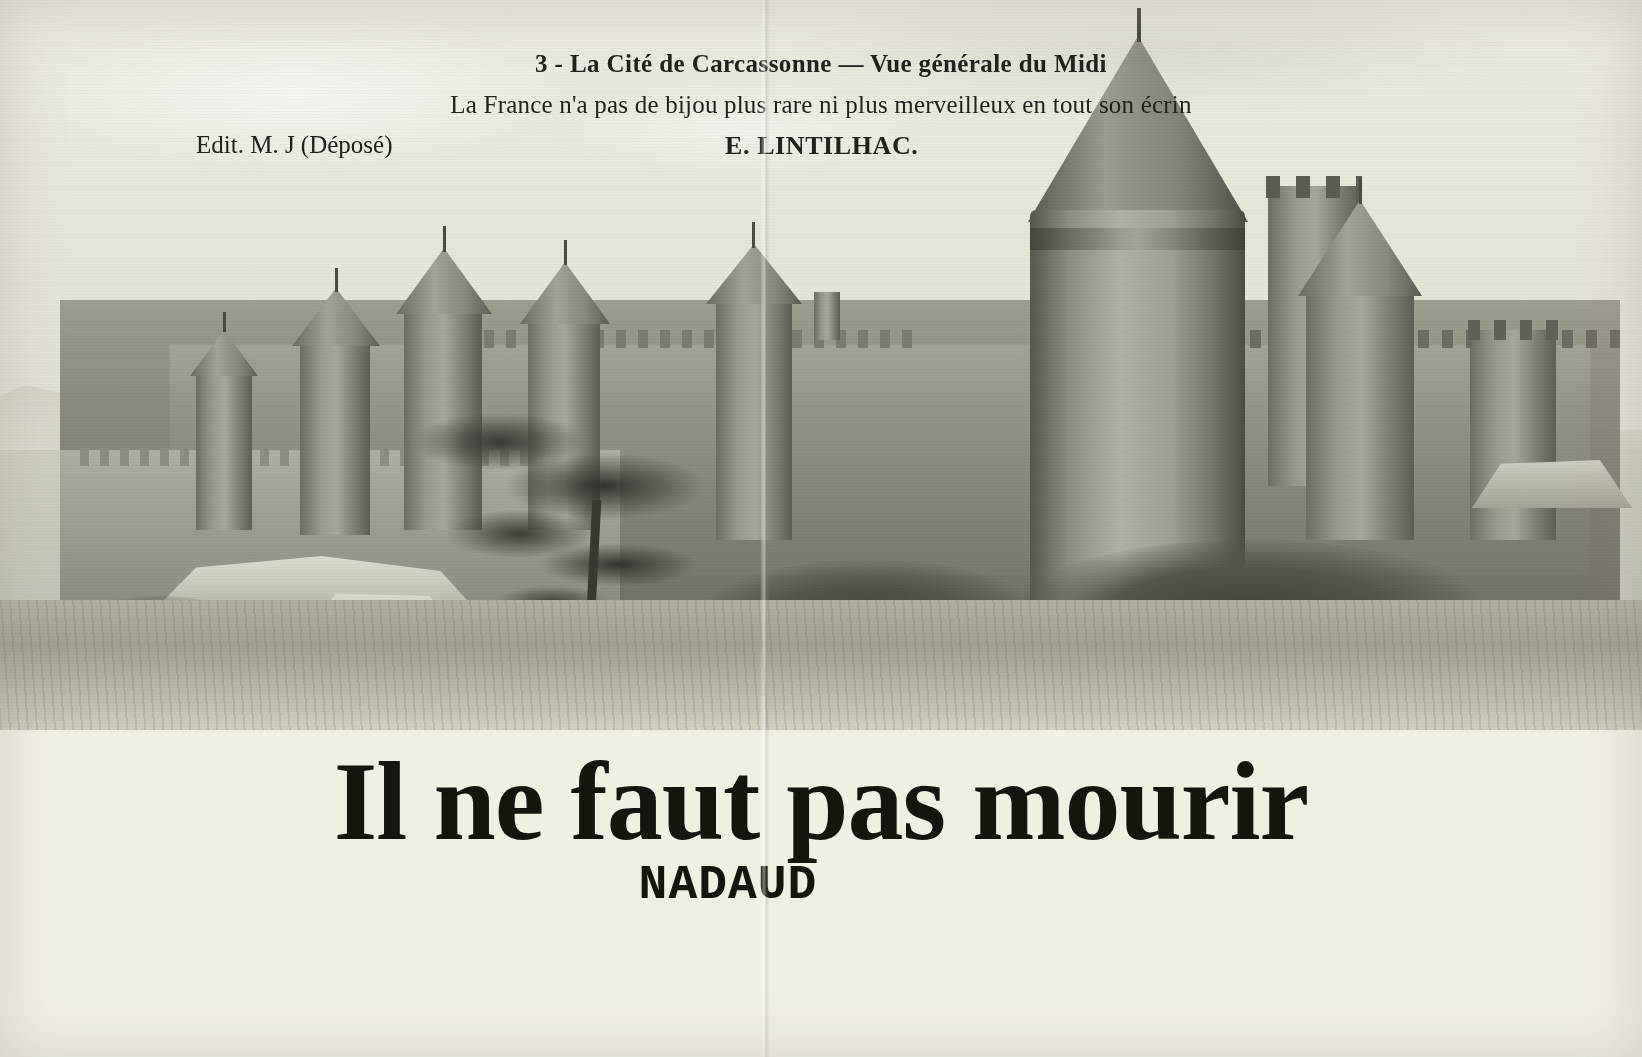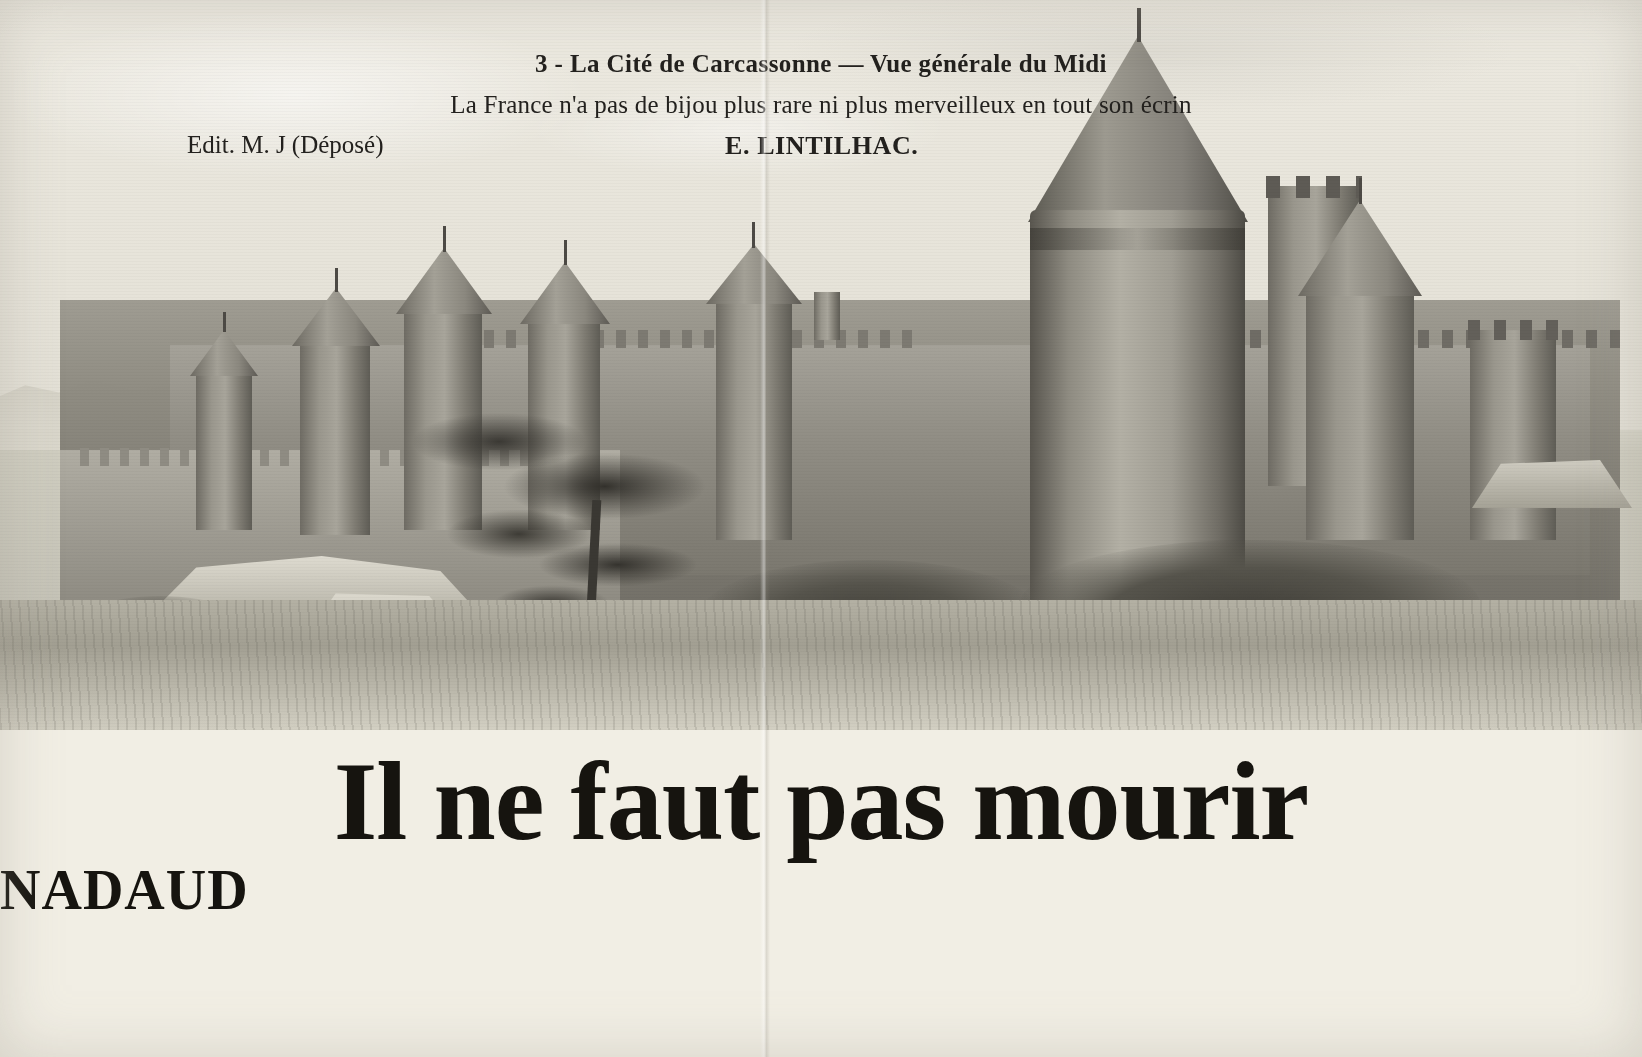--- a/index.html
+++ b/index.html
@@ -173,21 +173,21 @@
     font-size: 25px;
     letter-spacing: .2px;
   }
   .cap-credits {
     margin-top: 12px;
     position: relative;
     height: 34px;
   }
   .cap-editor {
     position: absolute;
-    left: 187px;
+    left: 196px;
     font-size: 25px;
   }
   .cap-author {
     position: absolute;
     left: 725px;
     font-size: 26px;
     font-weight: bold;
     letter-spacing: .6px;
   }
 
@@ -207,28 +207,28 @@
   .slogan-line1 {
     font-size: 112px;
     line-height: 118px;
     padding-top: 12px;
   }
   .slogan-line2 {
     font-size: 112px;
     line-height: 118px;
   }
   .slogan-author {
-    text-align: left;
+    text-align: center;
     padding-right: 186px;
     margin-top: -2px;
-    font-size: 56px;
+    font-size: 48px;
     font-weight: bold;
     letter-spacing: 1px;
     color: #16140f;
-    font-family: Liberation Serif, serif;
+    font-family: Liberation Mono, monospace;
   }
   .edge {
     position: absolute; inset: 0;
     box-shadow: inset 0 0 60px rgba(160,155,142,0.35);
     pointer-events: none;
   }
 </style>
 </head>
 <body>
 

